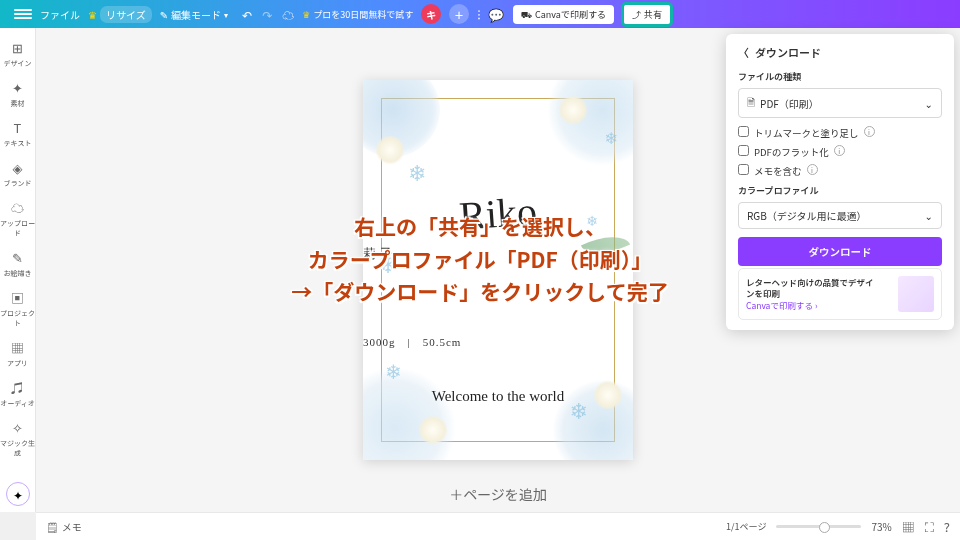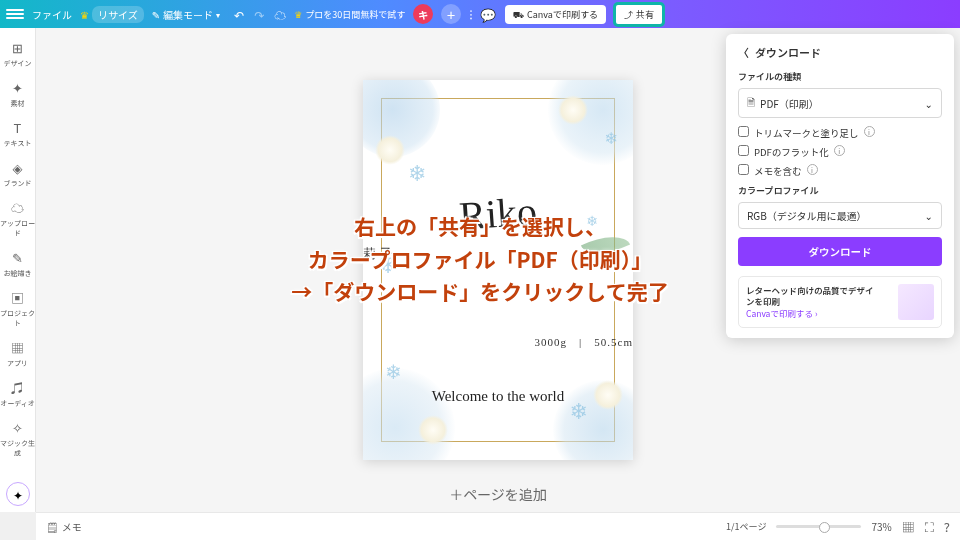--- a/index.html
+++ b/index.html
@@ -1,17 +1,17 @@
 <!DOCTYPE html>
 <html><head>
 <meta charset="utf-8">
 <style>
 *{box-sizing:border-box;margin:0;padding:0;font-family:"Hiragino Sans","Noto Sans JP",sans-serif}
 body{width:960px;height:540px;overflow:hidden;background:#f0f0f0;position:relative}
-.topbar{height:28px;background:linear-gradient(90deg,#12b8c8 0%,#4f8bff 40%,#7b5cff 70%,#8b3dff 100%);display:flex;align-items:center;padding:0 6px;gap:8px;color:#fff;font-size:10px}
+.topbar{height:28px;background:linear-gradient(90deg,#12b8c8 0%,#4f8bff 40%,#7b5cff 70%,#8b3dff 100%);display:flex;align-items:center;padding:0 14px;gap:8px;color:#fff;font-size:10px}
 .hamburger{width:18px;height:18px;display:flex;flex-direction:column;justify-content:center;gap:2px;cursor:pointer}
 .hamburger span{height:2px;background:#fff;border-radius:1px}
 .topbar .item{cursor:pointer;display:flex;align-items:center;gap:3px}
 .crown{color:#ffd700}
 .resize-badge{background:rgba(255,255,255,.2);padding:1px 6px;border-radius:7px}
 .chev{font-size:8px}
 .tb-icons{display:flex;gap:10px;margin-left:6px;font-size:12px}
 .title-center{flex:1;text-align:center;display:flex;justify-content:center;gap:6px;font-size:10px}
 .right-top{display:flex;align-items:center;gap:8px}
 .pro-btn{font-size:9px;display:flex;align-items:center;gap:2px}
@@ -34,33 +34,33 @@
 .flower{position:absolute;width:30px;height:30px;border-radius:50%;background:radial-gradient(circle,#fffdf5 0%,#f5f0dc 55%,transparent 70%)}
 .f1{top:55px;left:12px}.f2{top:15px;right:45px}.f3{bottom:50px;right:10px}.f4{bottom:15px;left:55px}
 .leaf{position:absolute;width:45px;height:20px;background:linear-gradient(90deg,#6fa876,#8fbf92);border-radius:0 100% 0 100%;opacity:.6}
 .l1{top:155px;right:5px;transform:rotate(-25deg)}
 .snow{position:absolute;color:#8fc4e2;opacity:.7}
 .s1{top:75px;left:45px;font-size:22px}.s2{top:45px;right:15px;font-size:16px}
 .s3{top:165px;left:15px;font-size:24px}.s4{bottom:75px;left:22px;font-size:20px}
 .s5{bottom:35px;right:45px;font-size:22px}.s6{top:130px;right:35px;font-size:14px}
 .riko{position:absolute;top:110px;left:0;right:0;text-align:center;font-family:"Brush Script MT",cursive;font-size:40px;color:#222;transform:rotate(-4deg)}
 .kanji{position:absolute;top:165px;left:0;right:0;text-align:left;font-size:13px;color:#333;font-family:serif}
-.stats{position:absolute;top:255px;left:0;right:0;text-align:right;font-size:11px;color:#333;font-family:serif;letter-spacing:1px}
+.stats{position:absolute;top:255px;left:0;right:0;text-align:left;font-size:11px;color:#333;font-family:serif;letter-spacing:1px}
 .welcome{position:absolute;bottom:55px;left:0;right:0;text-align:center;font-family:"Brush Script MT",cursive;font-size:15px;color:#222}
 .add-page{position:absolute;bottom:8px;left:50%;transform:translateX(-50%);font-size:14px;color:#666;cursor:pointer}
 .panel{position:absolute;right:6px;top:34px;width:228px;background:#fff;border-radius:6px;box-shadow:0 2px 16px rgba(0,0,0,.18);padding:10px 12px;font-size:10px;color:#333}
 .panel-head{display:flex;align-items:center;gap:6px;font-size:11px;font-weight:600;margin-bottom:10px;cursor:pointer}
 .panel-label{font-size:9px;font-weight:600;margin-bottom:5px}
 .select{border:1px solid #d8d8d8;border-radius:4px;padding:5px 8px;display:flex;align-items:center;justify-content:space-between;margin-bottom:8px;cursor:pointer;font-size:10px}
 .select .left{display:flex;align-items:center;gap:5px}
 .chk{display:flex;align-items:flex-start;gap:5px;margin-bottom:5px;font-size:9.5px}
 .chk input{width:11px;height:11px}
 .info{width:11px;height:11px;border:1px solid #aaa;border-radius:50%;font-size:7px;display:inline-flex;align-items:center;justify-content:center;color:#888}
 .dl-btn{background:#8b3dff;color:#fff;text-align:center;padding:7px;border-radius:4px;font-size:10.5px;font-weight:600;margin-top:8px;cursor:pointer}
-.promo{margin-top:10px;border:1px solid #e8e8e8;border-radius:5px;padding:7px;display:flex;gap:22px;align-items:center}
+.promo{margin-top:2px;border:1px solid #e8e8e8;border-radius:5px;padding:7px;display:flex;gap:22px;align-items:center}
 .promo-txt{font-size:8.5px;line-height:1.35}
 .promo-txt b{font-weight:600}
 .promo-link{color:#8b3dff;display:flex;align-items:center;gap:2px}
 .promo-img{width:36px;height:36px;background:linear-gradient(135deg,#f5e8ff,#e8d5ff);border-radius:3px;flex-shrink:0}
 .bottombar{position:absolute;left:36px;right:0;bottom:0;height:28px;background:#fff;border-top:1px solid #e8e8e8;display:flex;align-items:center;padding:0 10px;font-size:10px;color:#555;gap:10px}
 .notes{display:flex;align-items:center;gap:3px;cursor:pointer}
 .bb-spacer{flex:1}
 .pager{font-size:9px}
 .slider{width:85px;height:3px;background:#ddd;border-radius:2px;position:relative}
 .slider::after{content:"";position:absolute;left:50%;top:-3px;width:9px;height:9px;background:#fff;border:1px solid #aaa;border-radius:50%}

